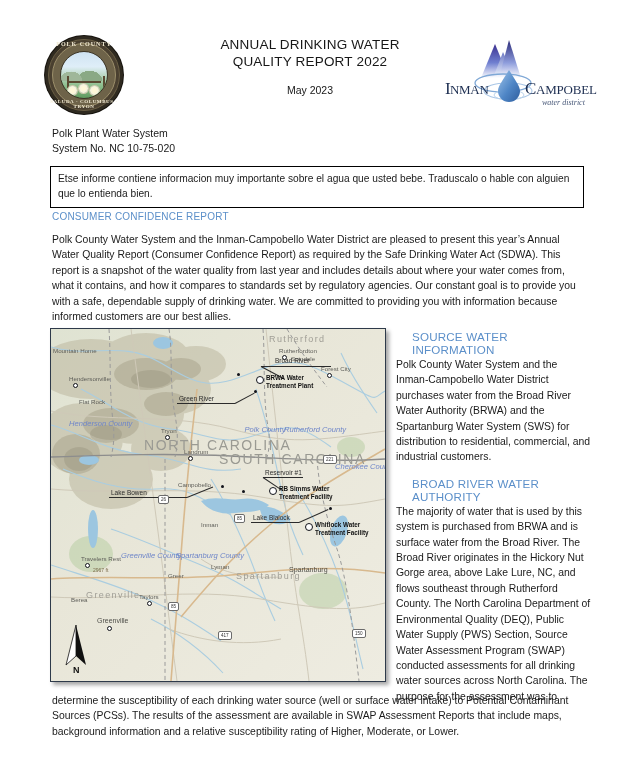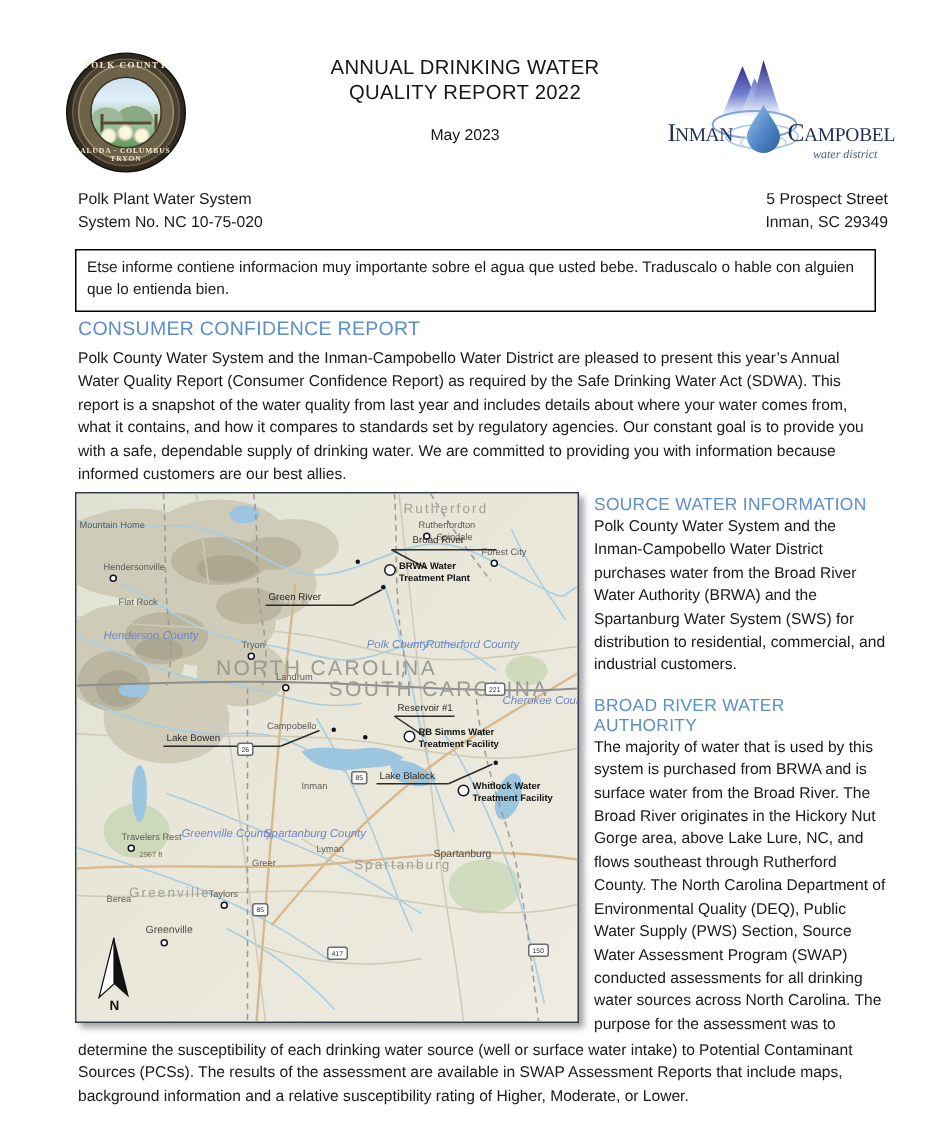--- a/index.html
+++ b/index.html
@@ -159,21 +159,21 @@
     border: 1px solid #000000;
     padding: 5px 7px 6px 7px;
     font-size: 10.2px;
     line-height: 14.5px;
     box-sizing: border-box;
   }
 
   
   .h-blue {
     color: #5b8fc9;
-    font-size: 13px;
+    font-size: 10px;
     letter-spacing: .2px;
     font-weight: normal;
     margin: 0;
   }
   .h-blue.small {
     font-size: 11.6px;
   }
 
   .ccr-head {
     position: absolute;
@@ -286,21 +286,21 @@
   .rcol {
     position: absolute;
     left: 396px; top: 330px;
     width: 196px;
   }
   .rcol p {
     margin: 0;
     font-size: 10.4px;
     line-height: 15.4px;
   }
-  .rcol .h-blue.small { margin-bottom: 1px; }
+  .rcol .h-blue.small { margin-bottom: 1px; margin-left: 16px; }
   .rcol .gap { height: 12px; }
 
   
   .wrap-below {
     position: absolute;
     left: 52px; top: 693px;
     width: 534px;
     font-size: 10.4px;
     line-height: 15.4px;
   }
@@ -377,24 +377,20 @@
         <text x="99" y="56" font-family="Liberation Serif, serif" font-size="13" fill="#1e2f52" letter-spacing="-0.2">AMPOBELLO</text>
         <text x="105" y="67" font-family="Liberation Serif, serif" font-size="8" fill="#4a5a7a" font-style="italic">water district</text>
       </svg>
     </div>
   </div>
 
   <div class="addr addr-left">
     <div>Polk Plant Water System</div>
     <div>System No. NC 10-75-020</div>
   </div>
-  <div class="addr addr-right">
-    <div>5 Prospect Street</div>
-    <div>Inman, SC 29349</div>
-  </div>
 
   <div class="notice">
     <span>Etse informe contiene informacion muy importante sobre el agua que usted bebe. Traduscalo o hable con alguien que lo entienda bien.</span>
   </div>
 
   <h2 class="h-blue ccr-head">CONSUMER CONFIDENCE REPORT</h2>
   <div class="ccr-body">Polk County Water System and the Inman-Campobello Water District are pleased to present this year’s Annual Water Quality Report (Consumer Confidence Report) as required by the Safe Drinking Water Act (SDWA). This report is a snapshot of the water quality from last year and includes details about where your water comes from, what it contains, and how it compares to standards set by regulatory agencies. Our constant goal is to provide you with a safe, dependable supply of drinking water. We are committed to providing you with information because informed customers are our best allies.</div>
 
   <div class="map-wrap">
     <div class="map-canvas">

